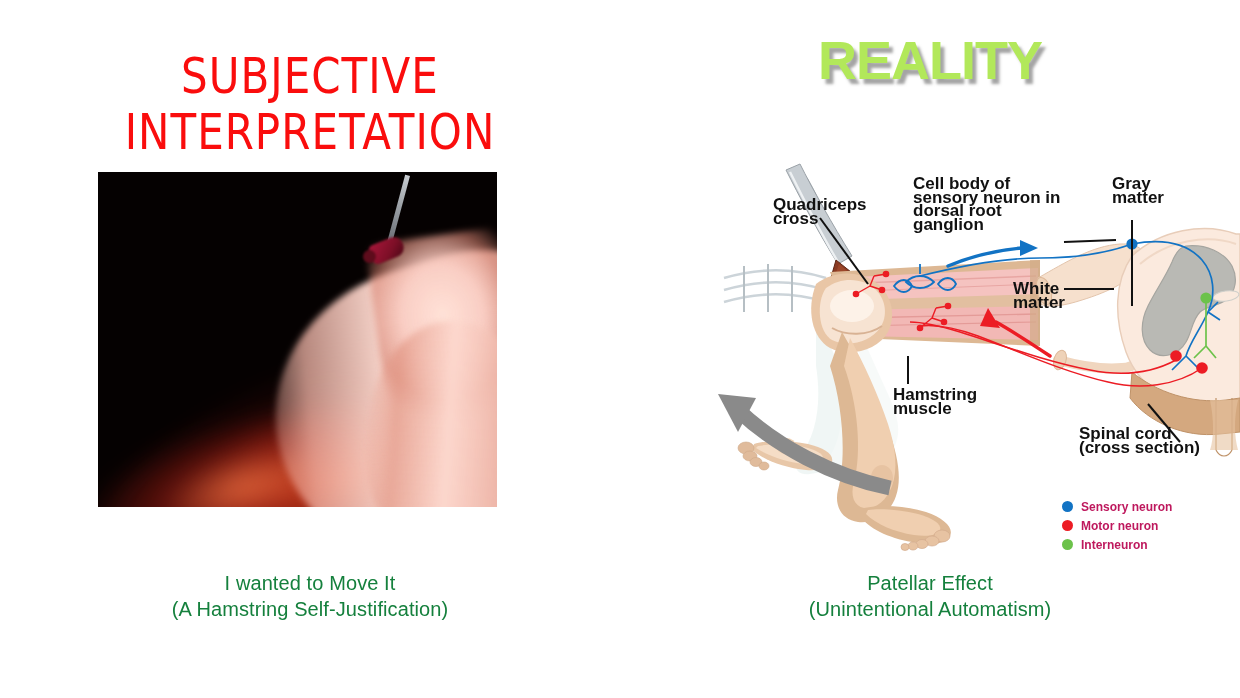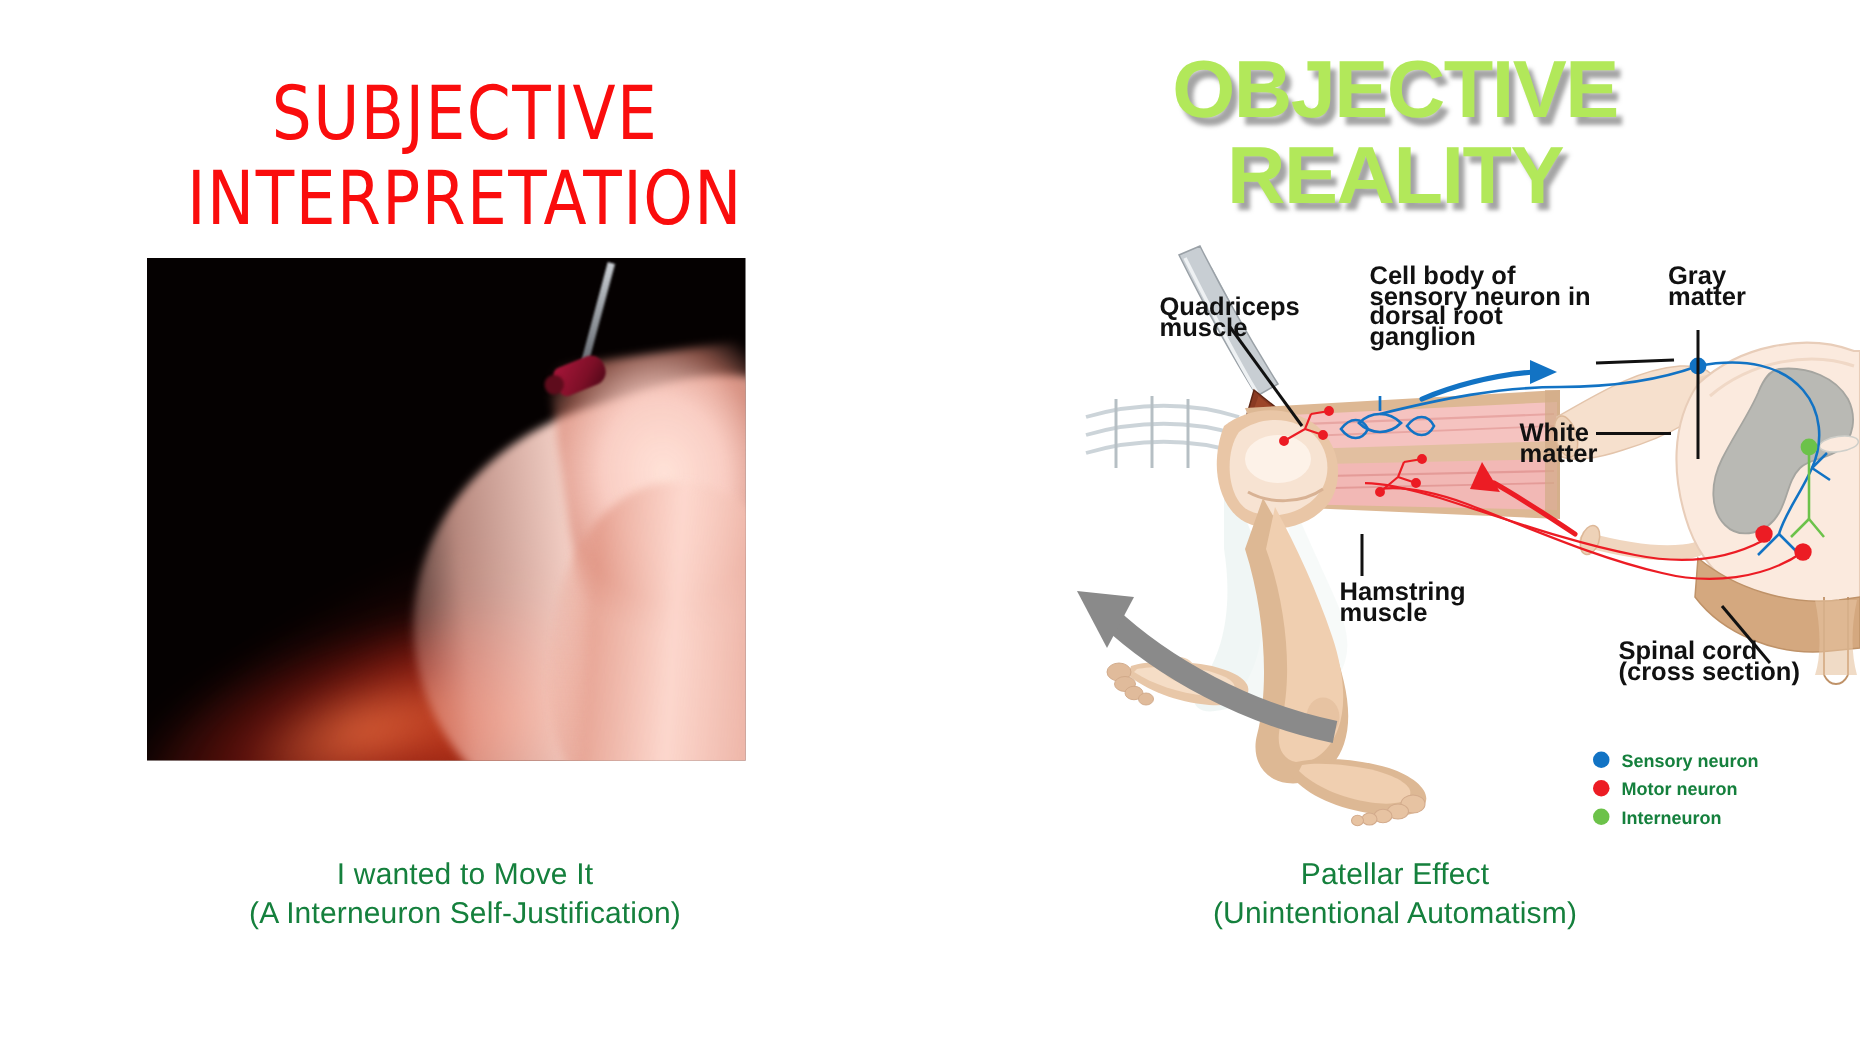--- a/index.html
+++ b/index.html
@@ -208,21 +208,21 @@
   .legend-dot {
     width: 11px; height: 11px;
     border-radius: 50%;
     margin-right: 8px;
     flex: 0 0 auto;
   }
   .legend-text {
     font-family: "Liberation Sans", sans-serif;
     font-size: 12px;
     font-weight: bold;
-    color: #15803d;
+    color: #be185d;
   }
 </style>
 </head>
 <body>
 
 <div class="panel panel-left">
 
   <div class="title-subjective">
     <span>SUBJECTIVE</span>
     <span>INTERPRETATION</span>
@@ -234,29 +234,28 @@
     <div class="leg-upper"></div>
     <div class="leg-knee"></div>
     <div class="leg-lower"></div>
     <div class="hammer-handle"></div>
     <div class="hammer-head"></div>
     <div class="hammer-tip"></div>
   </div>
 
   <div class="caption caption-left">
     <span>I wanted to Move It</span>
-    <span>(A Interneuron Self-Justification)</span>
+    <span>(A Hamstring Self-Justification)</span>
   </div>
 
 </div>
 
 <div class="panel panel-right">
 
   <div class="title-objective">
-    <span>OBJECTIVE</span>
     <span>REALITY</span>
   </div>
 
   <div class="diagram">
     <svg width="620" height="400" viewBox="0 0 620 400" xmlns="http://www.w3.org/2000/svg">
 
       <g opacity="0.30">
         <path d="M196 150 C 206 176, 216 200, 228 226 C 238 250, 244 268, 238 284
                  C 230 302, 206 312, 190 314 C 176 316, 172 306, 180 296
                  C 196 276, 202 244, 196 206 Z" fill="#cfe4df"></path>
@@ -456,21 +455,21 @@
   </div>
 
   <div class="caption caption-right">
     <span>Patellar Effect</span>
     <span>(Unintentional Automatism)</span>
   </div>
 
 </div>
 
 <div class="dlabel lbl-quad">Quadriceps
-muscle</div>
+cross</div>
 <div class="dlabel lbl-cell">Cell body of
 sensory neuron in
 dorsal root
 ganglion</div>
 <div class="dlabel lbl-gray">Gray
 matter</div>
 <div class="dlabel lbl-white">White
 matter</div>
 <div class="dlabel lbl-ham">Hamstring
 muscle</div>

